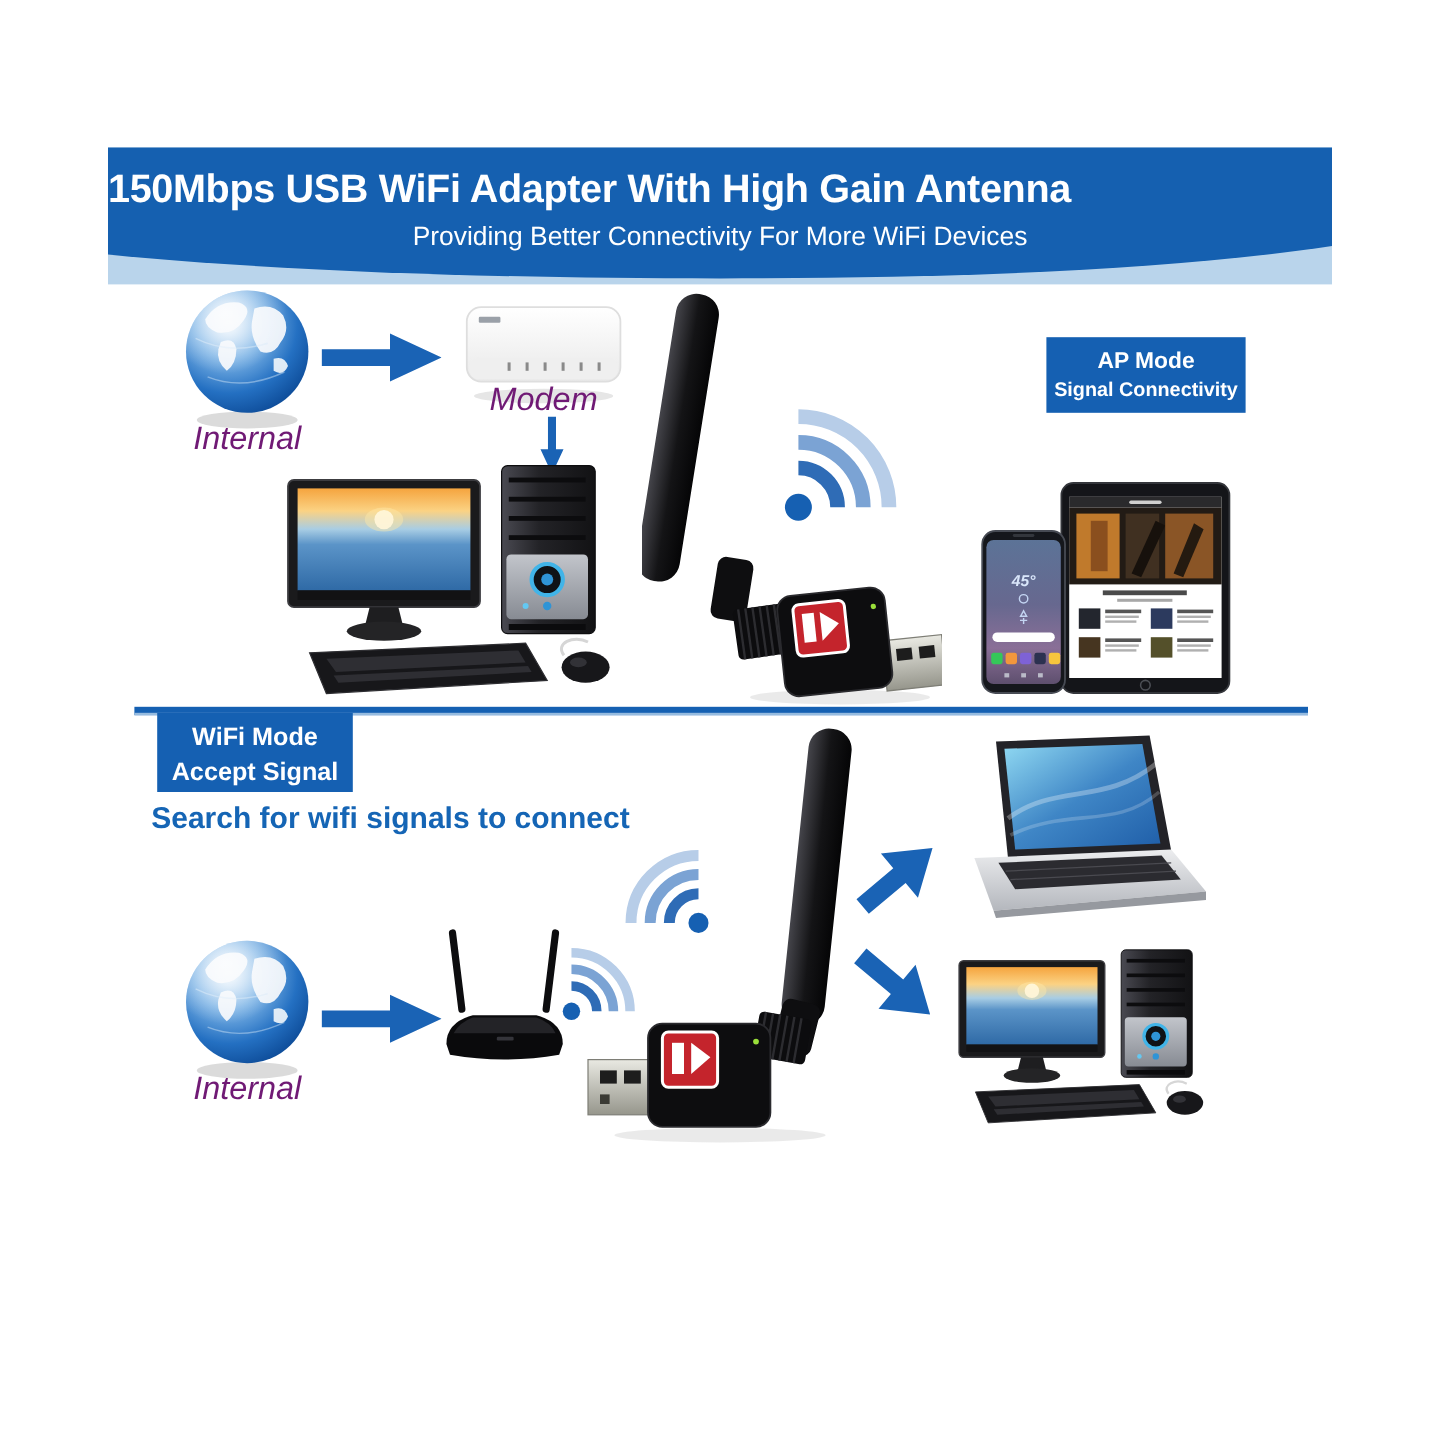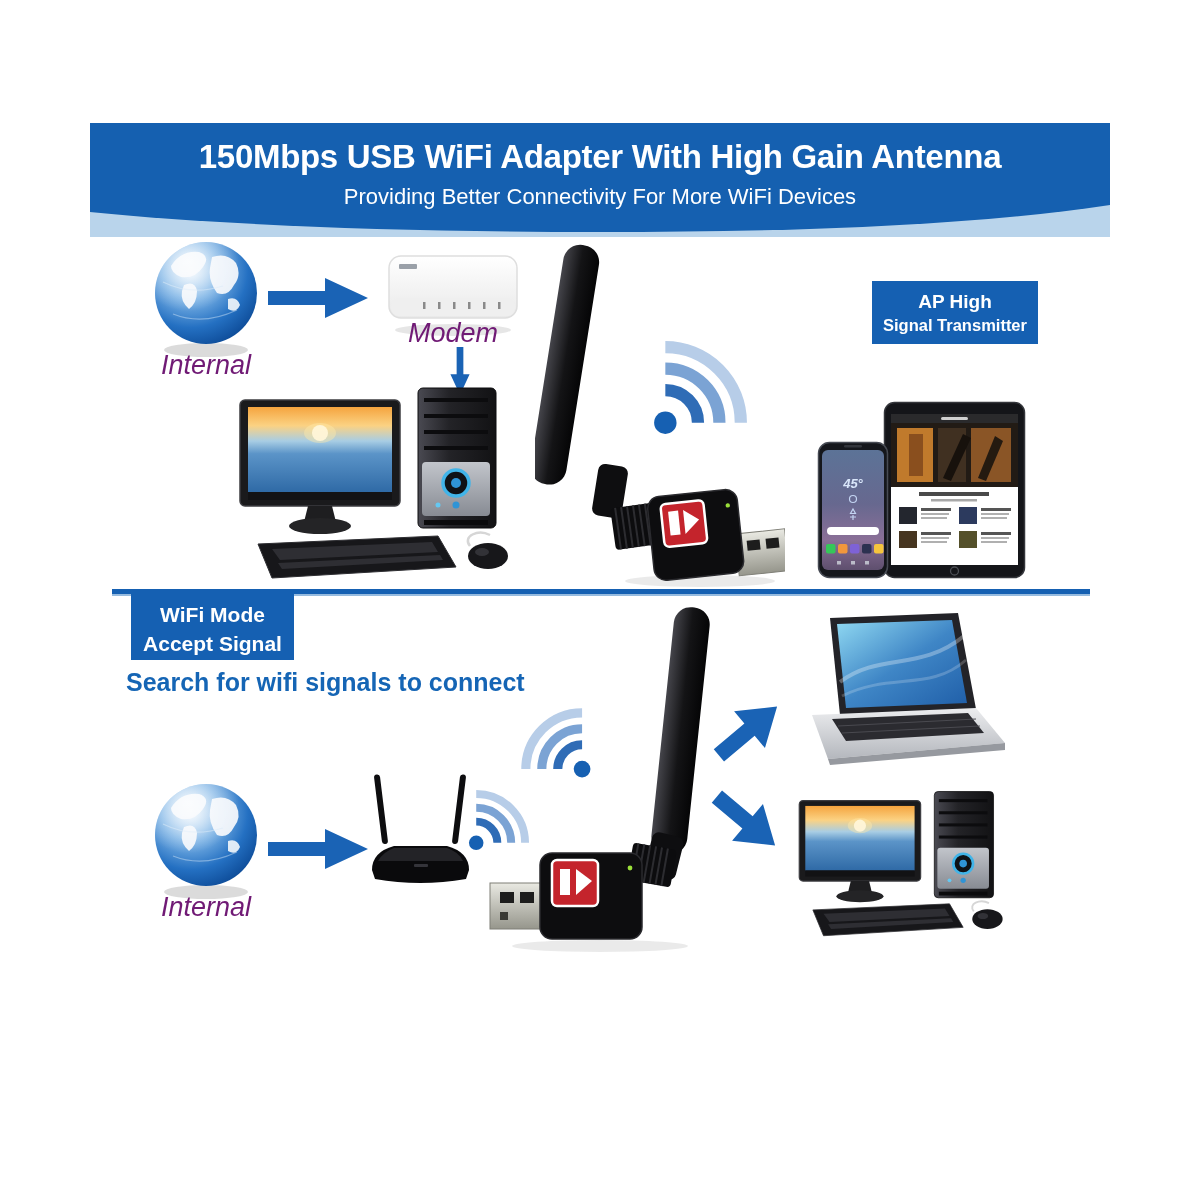--- a/index.html
+++ b/index.html
@@ -2,21 +2,21 @@
 <html><head>
 <meta charset="utf-8">
 <style>
   html,body{margin:0;padding:0;background:#fff;}
   .canvas{position:relative;width:1200px;height:1200px;background:#ffffff;overflow:hidden;
           font-family:"Liberation Sans", sans-serif;}
   .abs{position:absolute;}
   
   .banner{left:90px;top:123px;width:1020px;height:114px;}
   .banner svg{position:absolute;left:0;top:0;}
-  .banner-title{position:absolute;left:0;top:15px;width:100%;text-align:center;
+  .banner-title{position:absolute;left:0;top:15px;width:100%;text-align:left;
     color:#ffffff;font-size:33px;font-weight:bold;letter-spacing:-0.3px;}
   .banner-subtitle{position:absolute;left:0;top:61px;width:100%;text-align:center;
     color:#ffffff;font-size:22px;font-weight:normal;}
   
   .heading-blue{color:#1565b5;font-weight:bold;}
   .h-ap{left:700px;top:246px;width:360px;font-size:23px;}
   .h-search{left:126px;top:668px;width:440px;font-size:25px;}
   
   .img-label{color:#701a75;text-align:center;font-style:italic;}
   .lbl-internal1{left:128px;top:350px;width:156px;font-size:27px;}
@@ -311,22 +311,22 @@
   <svg class="abs" style="left:535px;top:243px" width="250" height="345">
     <use href="#sym-adapter-top"></use>
   </svg>
 
   <svg class="abs" style="left:643px;top:338px" width="112" height="102" viewBox="0 0 100 100">
     <use href="#sym-wifi"></use>
   </svg>
 
 
   <div class="abs badge badge-ap">
-    <div class="l1">AP High</div>
-    <div class="l2">Signal Transmitter</div>
+    <div class="l1">AP Mode</div>
+    <div class="l2">Signal Connectivity</div>
   </div>
 
   <svg class="abs" style="left:883px;top:401px" width="143" height="178">
     <use href="#sym-tablet"></use>
   </svg>
   <svg class="abs" style="left:817px;top:441px" width="72" height="138">
     <use href="#sym-phone"></use>
   </svg>
 
   <div class="abs divider"></div>

